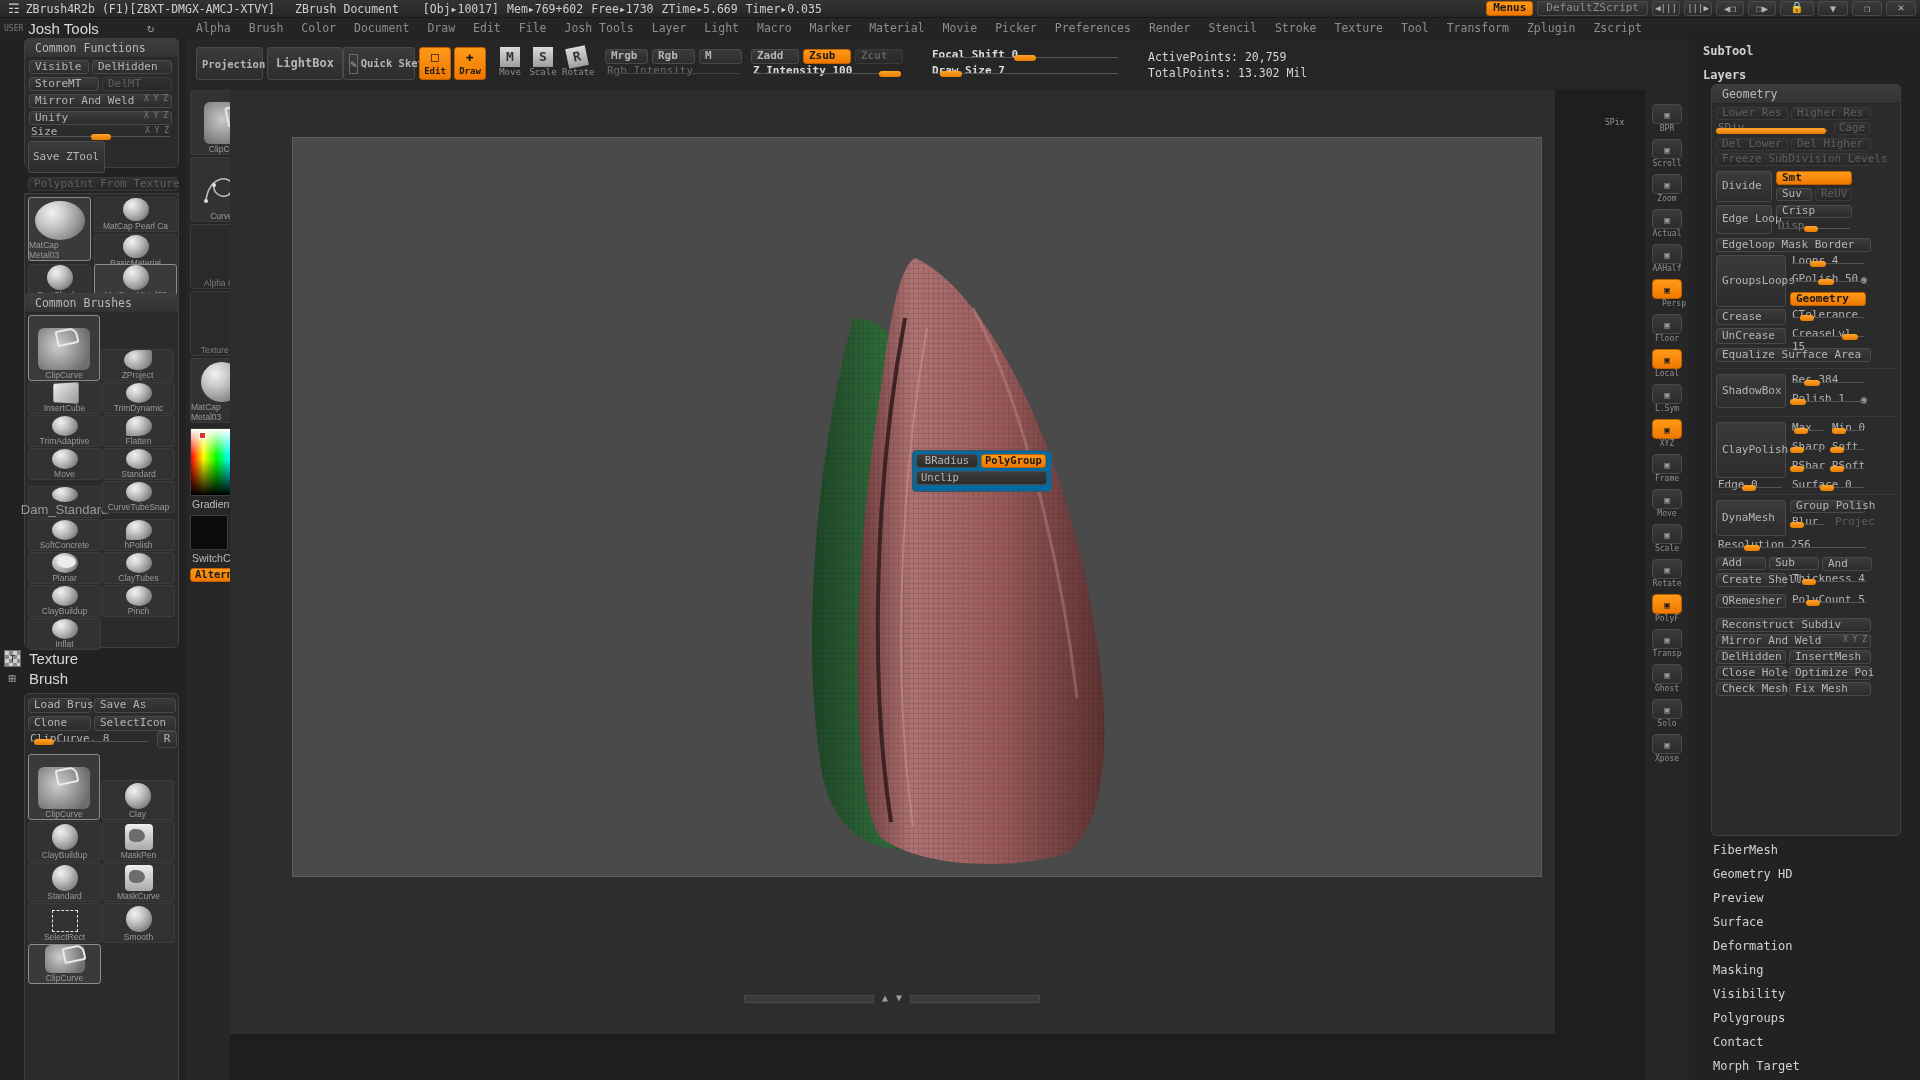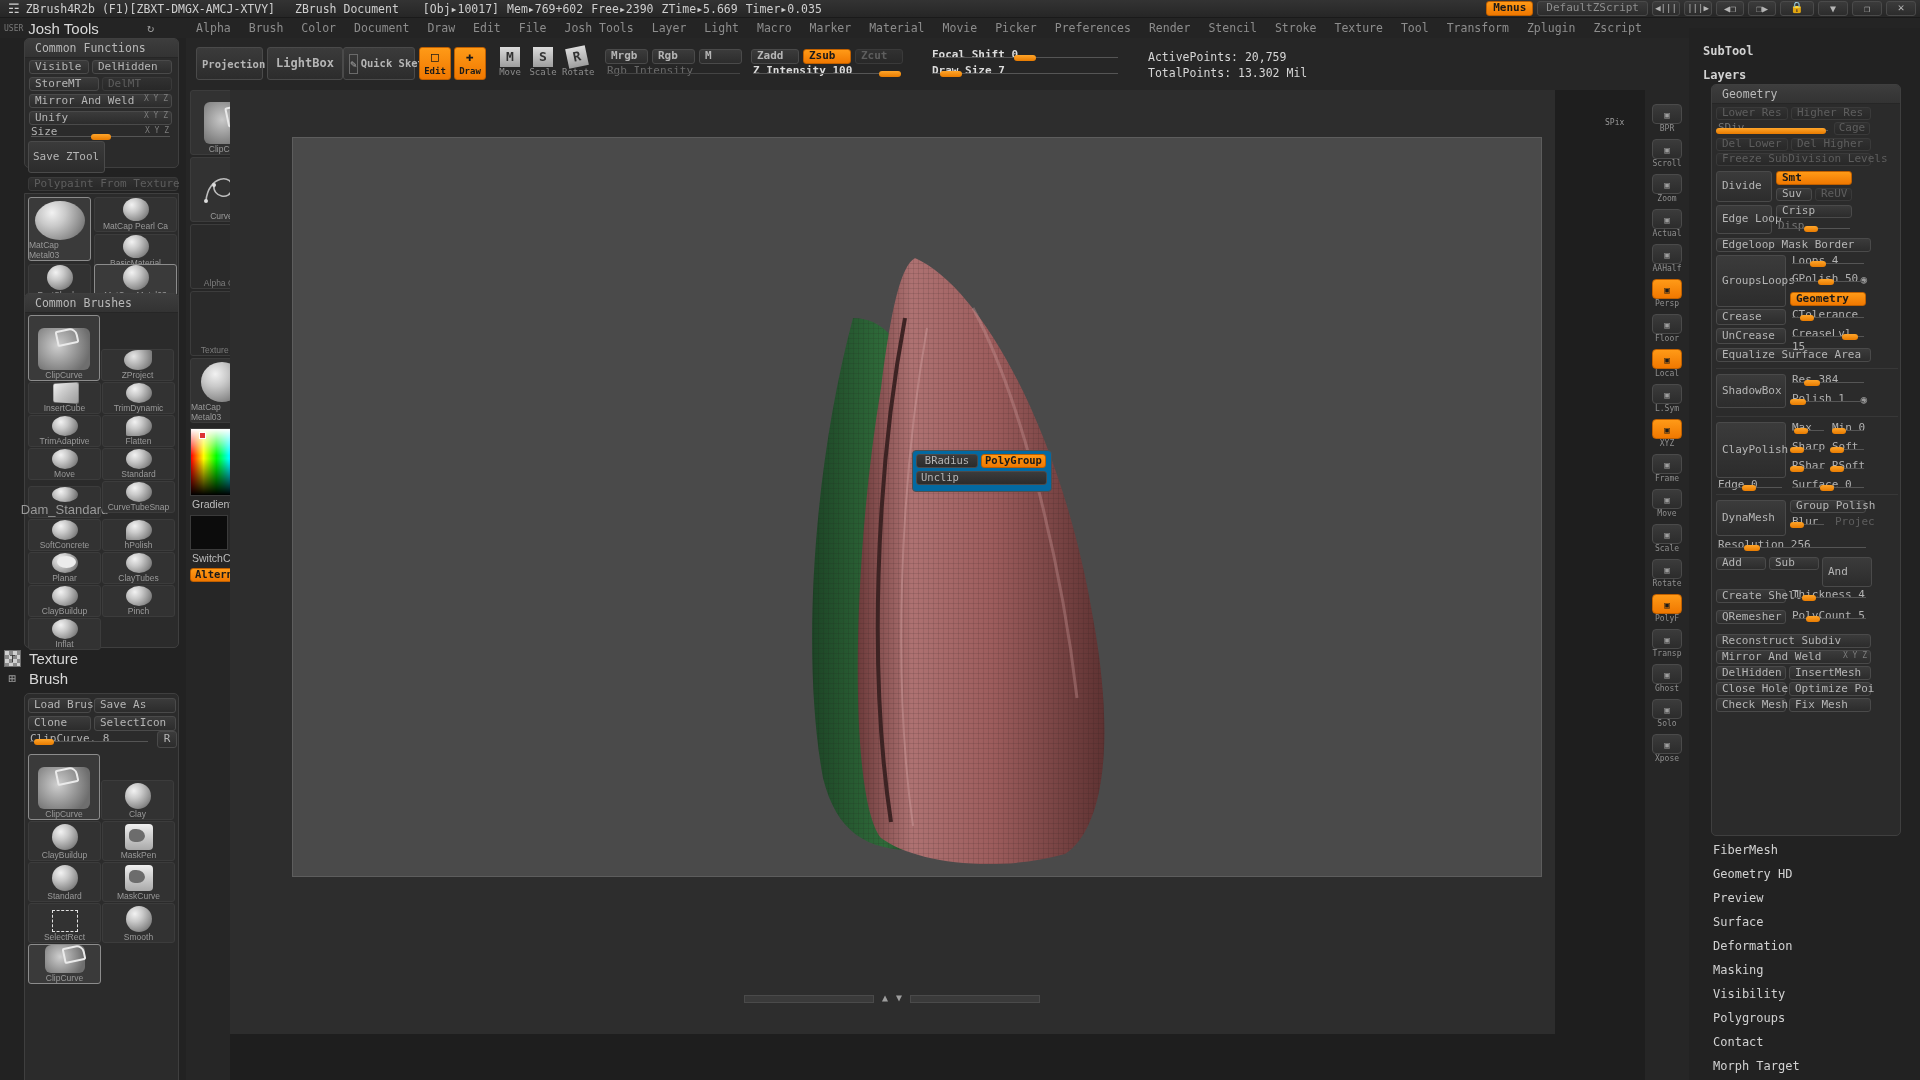--- a/index.html
+++ b/index.html
@@ -56,21 +56,21 @@
 </head>
 <body>
 
 <div id="titlebar">
   <span style="margin:0 6px 0 8px;font-size:13px;">☶</span>
   <span style="margin-right:7px;">ZBrush4R2b</span>
   <span style="margin-right:20px;">(F1)[ZBXT-DMGX-AMCJ-XTVY]</span>
   <span style="margin-right:24px;">ZBrush Document</span>
   <span style="margin-right:8px;">[Obj▸10017]</span>
   <span style="margin-right:8px;">Mem▸769+602</span>
-  <span style="margin-right:8px;">Free▸2390</span>
+  <span style="margin-right:8px;">Free▸1730</span>
   <span style="margin-right:8px;">ZTime▸5.669</span>
   <span>Timer▸0.035</span>
 
   <div style="position:absolute;right:4px;top:1px;display:flex;align-items:center;gap:4px;">
     <div class="btn on ctr" style="height:15px;padding:0 6px;">Menus</div>
     <div class="btn ctr" style="height:15px;padding:0 8px;color:#8e8e8e;">DefaultZScript</div>
     <div class="btn ctr" style="height:15px;width:28px;font-size:9px;">◀|||</div>
     <div class="btn ctr" style="height:15px;width:28px;font-size:9px;">|||▶</div>
     <div class="btn ctr" style="height:15px;width:28px;font-size:10px;">◀❐</div>
     <div class="btn ctr" style="height:15px;width:28px;font-size:10px;">❐▶</div>
@@ -472,21 +472,21 @@
     <div style="width: 38px; height: 29px; margin-bottom: 6px; text-align: center; position: relative;">
       <div style="width: 30px; height: 20px; margin: 0px auto; border-radius: 4px; border: 1px solid rgb(74, 74, 74); background: linear-gradient(rgb(59, 59, 59), rgb(44, 44, 44)); color: rgb(157, 157, 157); font-size: 9px; line-height: 20px;">▣</div>
       <div style="font-size: 8px; color: rgb(143, 143, 143);">Actual</div>
     </div>
     <div style="width: 38px; height: 29px; margin-bottom: 6px; text-align: center; position: relative;">
       <div style="width: 30px; height: 20px; margin: 0px auto; border-radius: 4px; border: 1px solid rgb(74, 74, 74); background: linear-gradient(rgb(59, 59, 59), rgb(44, 44, 44)); color: rgb(157, 157, 157); font-size: 9px; line-height: 20px;">▣</div>
       <div style="font-size: 8px; color: rgb(143, 143, 143);">AAHalf</div>
     </div>
     <div style="width: 38px; height: 29px; margin-bottom: 6px; text-align: center; position: relative;">
       <div style="width: 30px; height: 20px; margin: 0px auto; border-radius: 4px; border: 1px solid rgb(192, 96, 0); background: linear-gradient(rgb(255, 154, 23), rgb(240, 120, 0)); color: rgb(26, 26, 26); font-size: 9px; line-height: 20px;">▣</div>
-      <div style="font-size: 8px; color: rgb(143, 143, 143);">Persp</div>
+      <div style="font-size: 8px; color: rgb(143, 143, 143); text-align: right;">Persp</div>
     </div>
     <div style="width: 38px; height: 29px; margin-bottom: 6px; text-align: center; position: relative;">
       <div style="width: 30px; height: 20px; margin: 0px auto; border-radius: 4px; border: 1px solid rgb(74, 74, 74); background: linear-gradient(rgb(59, 59, 59), rgb(44, 44, 44)); color: rgb(157, 157, 157); font-size: 9px; line-height: 20px;">▣</div>
       <div style="font-size: 8px; color: rgb(143, 143, 143);">Floor</div>
     </div>
     <div style="width: 38px; height: 29px; margin-bottom: 6px; text-align: center; position: relative;">
       <div style="width: 30px; height: 20px; margin: 0px auto; border-radius: 4px; border: 1px solid rgb(192, 96, 0); background: linear-gradient(rgb(255, 154, 23), rgb(240, 120, 0)); color: rgb(26, 26, 26); font-size: 9px; line-height: 20px;">▣</div>
       <div style="font-size: 8px; color: rgb(143, 143, 143);">Local</div>
     </div>
     <div style="width: 38px; height: 29px; margin-bottom: 6px; text-align: center; position: relative;">
@@ -685,21 +685,21 @@
         <div class="slider" style="position:absolute;left:0;top:44px;width:152px;">
           <span class="lbl">Resolution 256</span>
           <div class="strack"></div>
           <div class="sknob" style="left:28px;width:16px;"></div>
         </div>
       </div>
 
       <div style="display:flex;gap:3px;margin-top:3px;">
         <div class="btn" style="width:50px;height:13px;">Add</div>
         <div class="btn" style="width:50px;height:13px;">Sub</div>
-        <div class="btn" style="width:50px;height:30px;">And</div>
+        <div class="btn" style="width:50px;height:14px;">And</div>
       </div>
       <div style="position:relative;height:19px;margin-top:2px;">
         <div class="btn" style="position:absolute;left:0;top:0;width:70px;height:14px;">Create Shell</div>
         <div class="slider" style="position:absolute;left:74px;top:0;width:78px;">
           <span class="lbl">Thickness 4</span>
           <div class="strack"></div>
           <div class="sknob" style="left:12px;width:14px;"></div>
         </div>
       </div>
       <div style="position:relative;height:20px;margin-top:2px;">

